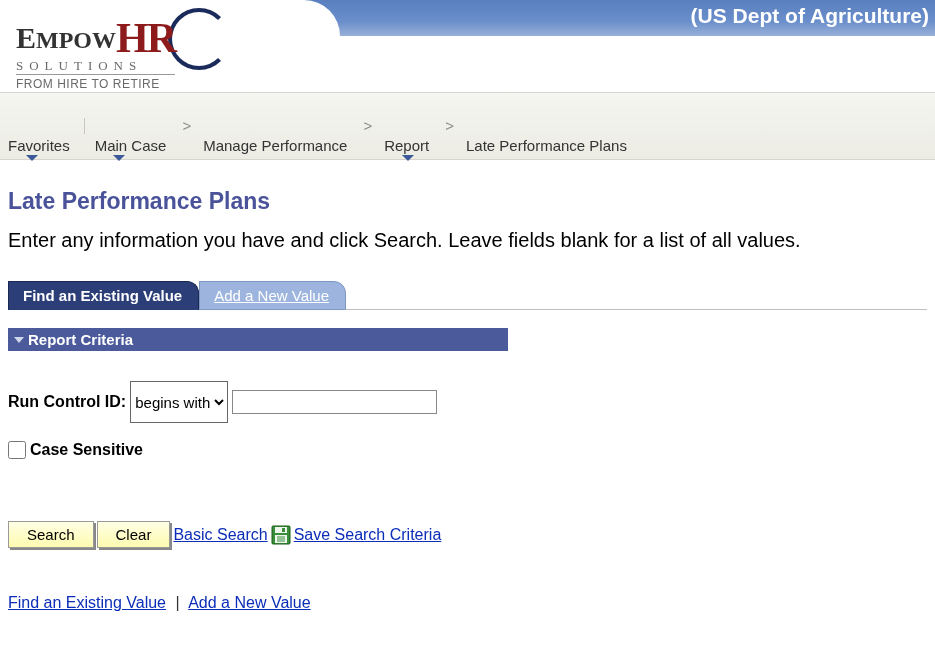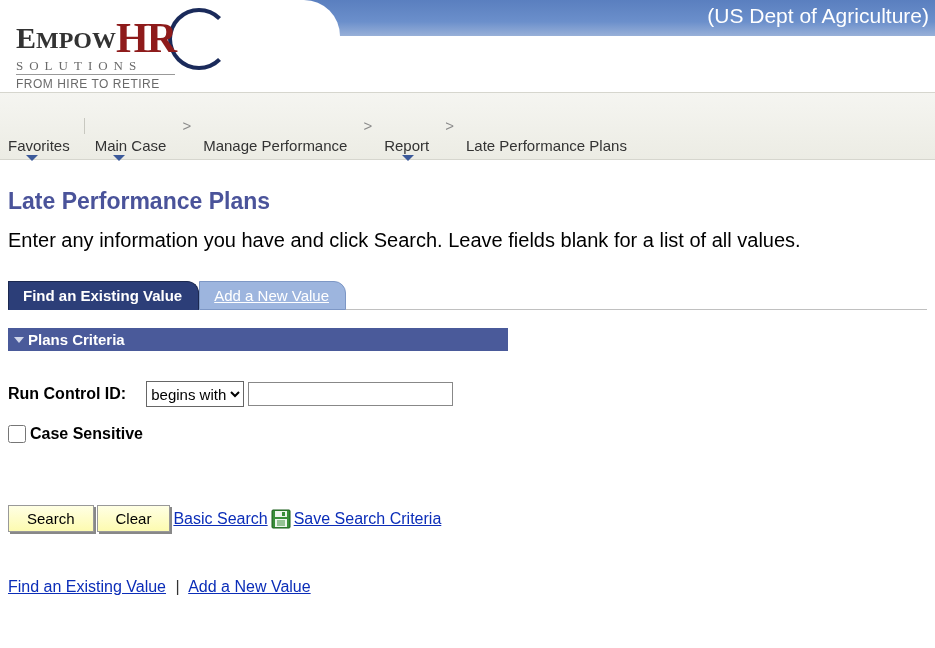--- a/index.html
+++ b/index.html
@@ -29,21 +29,21 @@
     top: 0; left: 0;
     width: 340px; height: 36px;
     background: #fff;
     border-top-right-radius: 36px;
   }
   .banner-text {
     position: absolute;
     right: 6px;
     top: 4px;
     color: #fff;
-    font-weight: normal;
+    font-weight: bold;
     font-size: 21px;
   }
   .logo {
     position: absolute;
     left: 16px;
     top: 0px;
   }
   .logo-circle {
     position: absolute;
     left: 152px;
@@ -196,24 +196,23 @@
     align-items: center;
     gap: 4px;
     margin-bottom: 18px;
   }
   .criteria-row label {
     font-weight: bold;
     font-size: 16px;
   }
   select {
     font-size: 15px;
-    height: 26px;
+    height: 42px;
     border: 1px solid #666;
     background: #fff;
-    margin-left: 16px;
   }
   input[type="text"] {
     height: 24px;
     border: 1px solid #888;
     font-size: 15px;
     padding: 0 4px;
     width: 205px;
   }
   .chk-row {
     display: flex;
@@ -310,21 +309,21 @@
     <div class="tab active">
       <span>Find an Existing Value</span>
     </div>
     <div class="tab inactive">
       <span>Add a New Value</span>
     </div>
   </div>
 
   <div class="section-hdr">
     <span class="tri"></span>
-    <span>Plans Criteria</span>
+    <span>Report Criteria</span>
   </div>
 
   <div class="criteria">
     <div class="criteria-row">
       <label>Run Control ID:</label>
       <select>
         <option>begins with</option>
       </select>
       <input type="text" value="" style="">
     </div>

